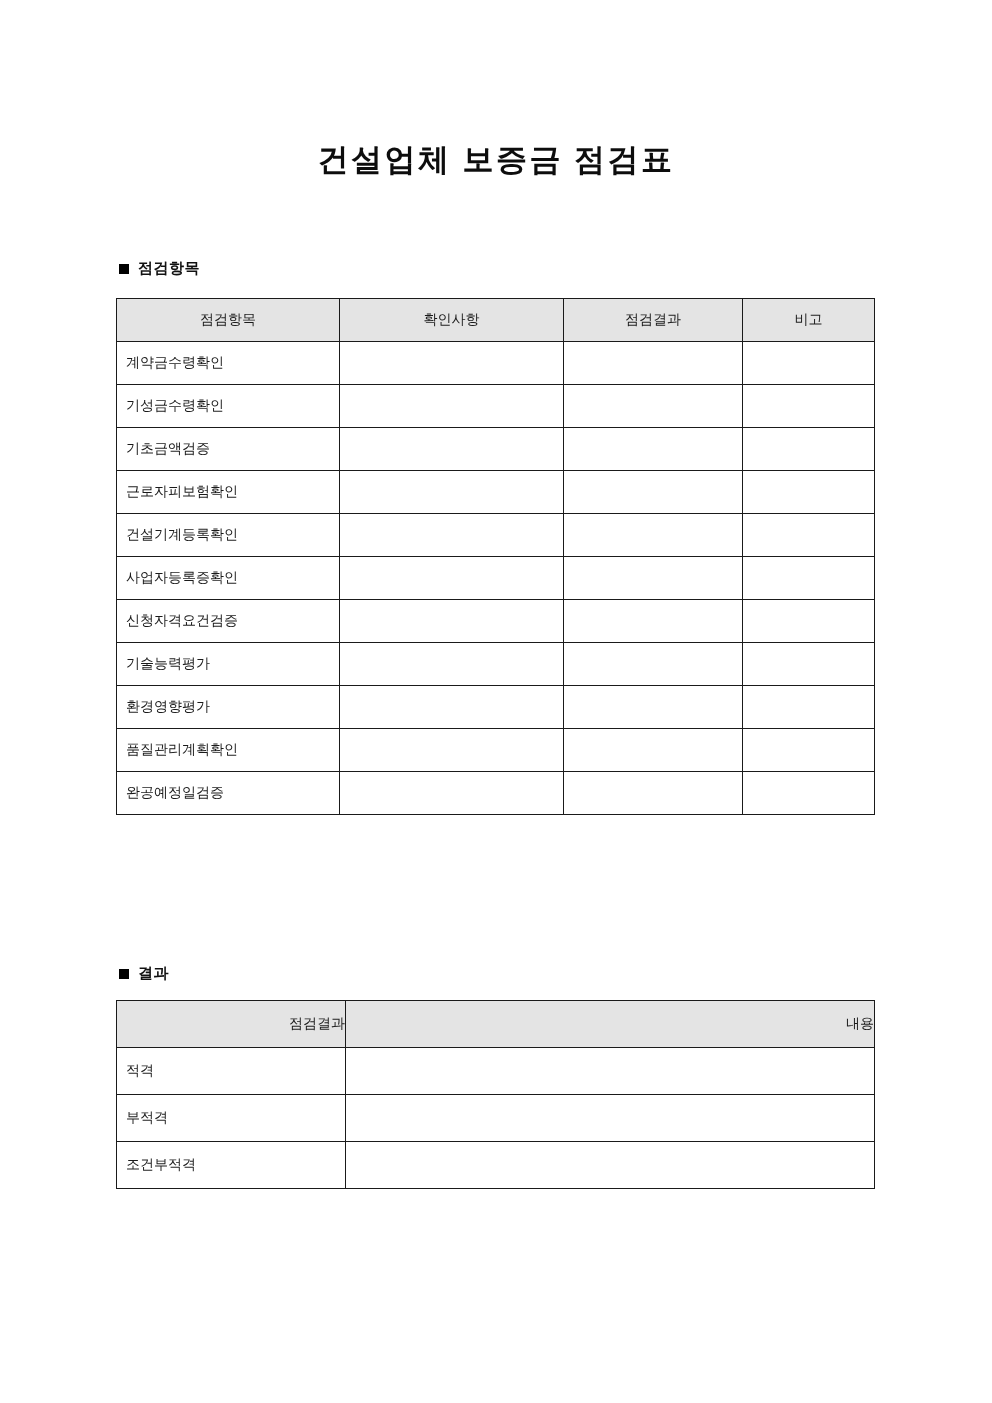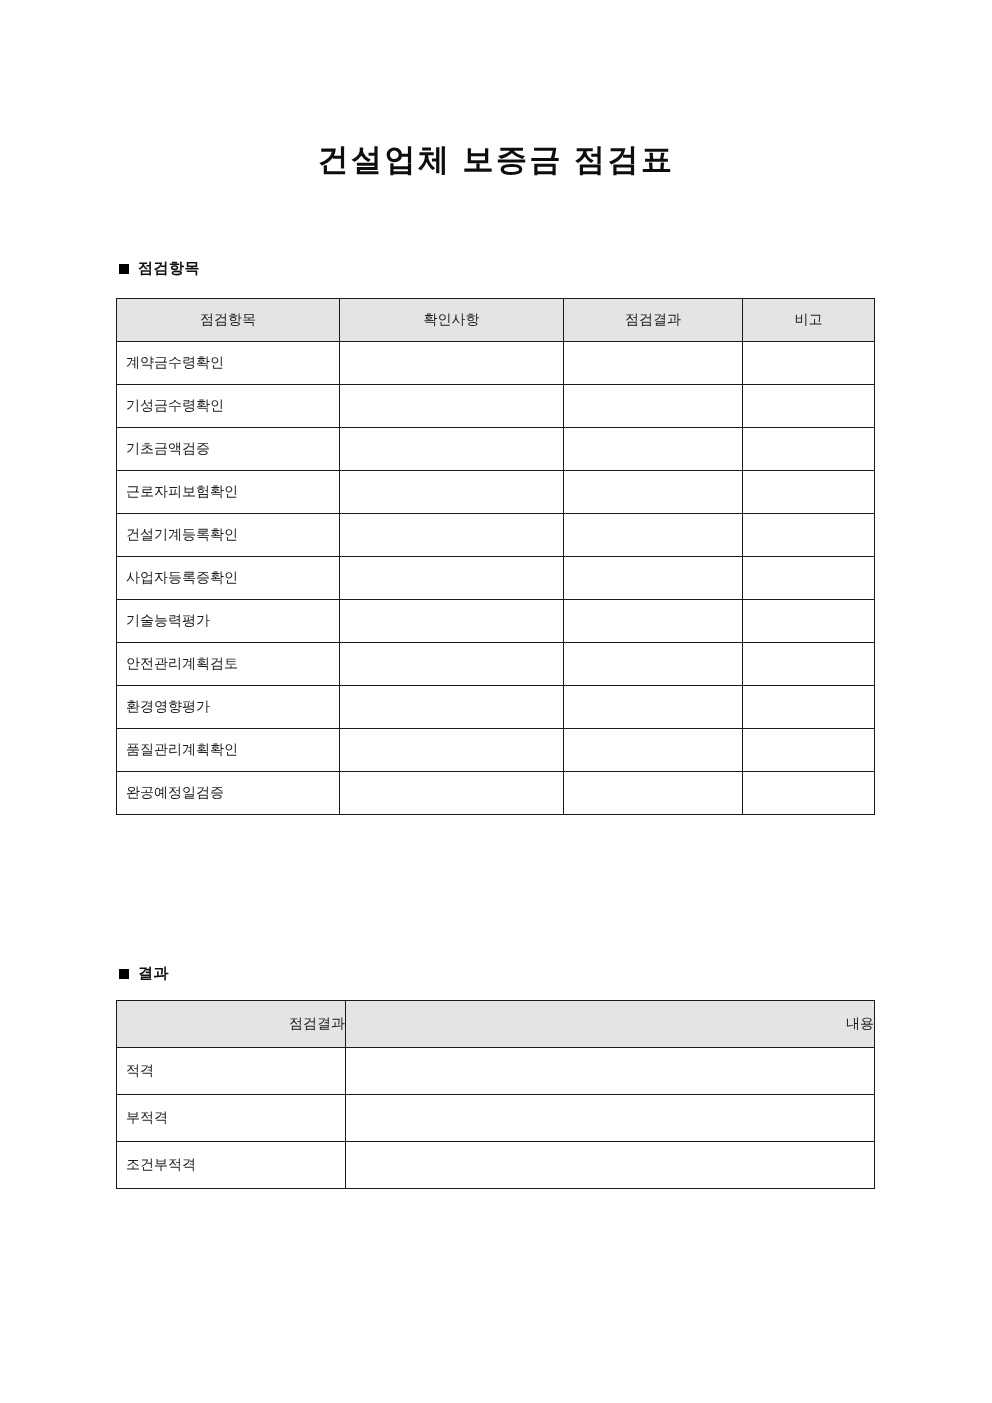--- a/index.html
+++ b/index.html
@@ -169,27 +169,27 @@
         <td></td>
         <td></td>
       </tr>
       <tr>
         <td class="label-cell">사업자등록증확인</td>
         <td></td>
         <td></td>
         <td></td>
       </tr>
       <tr>
+        <td class="label-cell">신청자격요건검증</td>
+        <td></td>
+        <td></td>
+        <td></td>
+      </tr>
+      <tr>
         <td class="label-cell">기술능력평가</td>
-        <td></td>
-        <td></td>
-        <td></td>
-      </tr>
-      <tr>
-        <td class="label-cell">안전관리계획검토</td>
         <td></td>
         <td></td>
         <td></td>
       </tr>
       <tr>
         <td class="label-cell">환경영향평가</td>
         <td></td>
         <td></td>
         <td></td>
       </tr>

